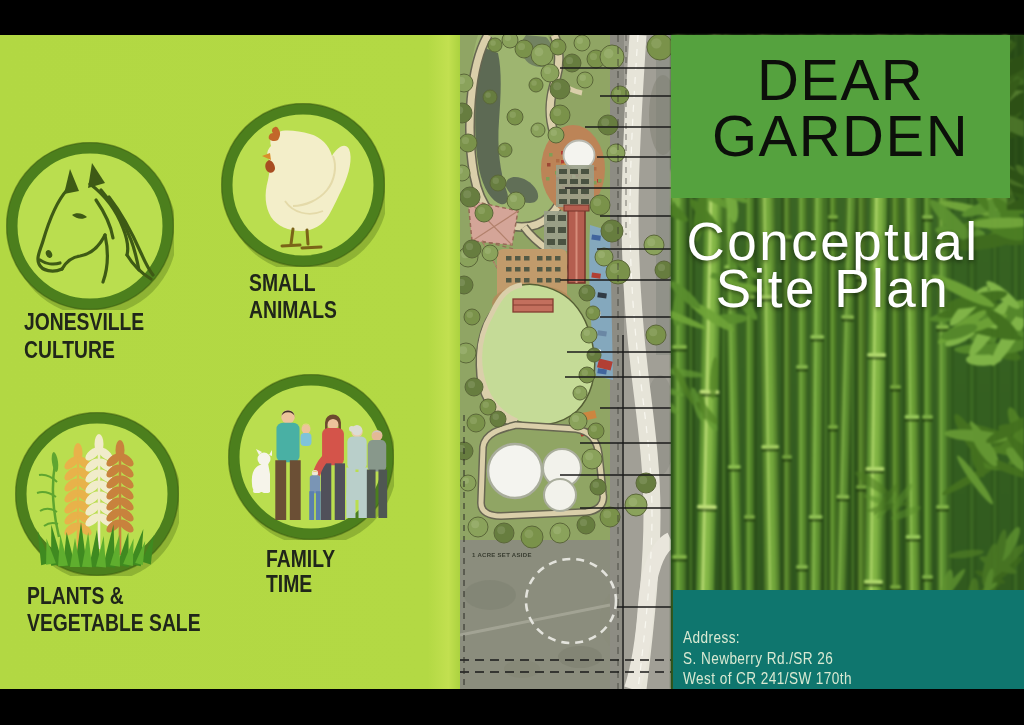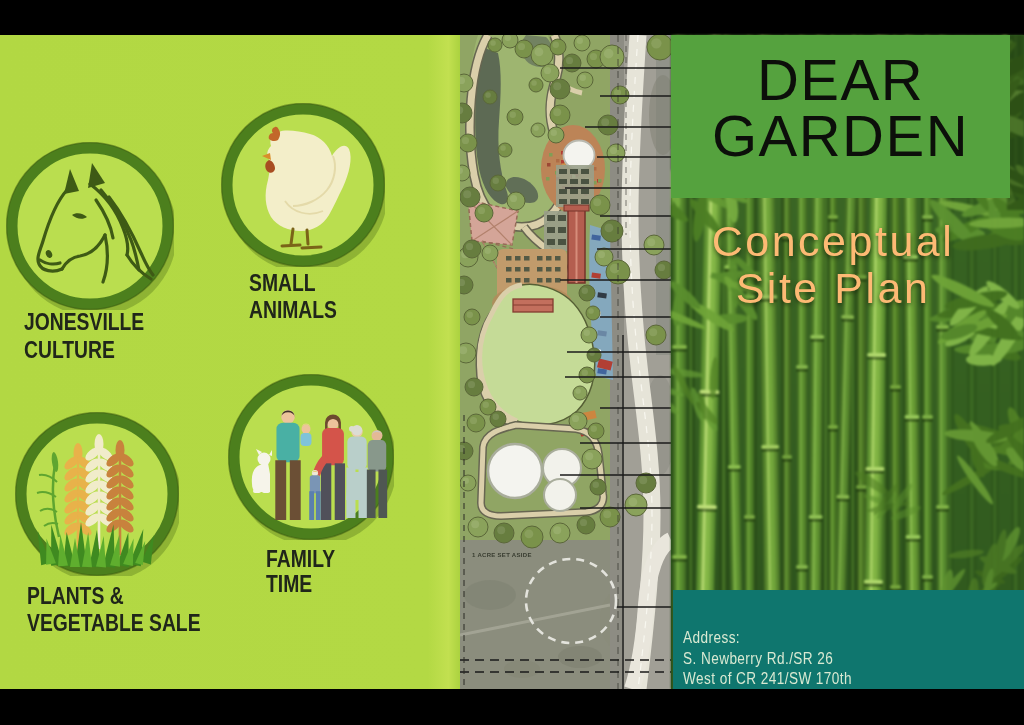--- a/index.html
+++ b/index.html
@@ -10,22 +10,22 @@
   #mappanel{left:460px;top:35px;width:211px;height:654px;}
   #mappanel svg{filter:blur(0.65px) saturate(0.85);}
   #rightpanel{left:671px;top:35px;width:353px;height:654px;background:#2f5a22;padding-left:10px;}
   #bamboowrap svg{filter:blur(1.3px);}
   .iconwrap{position:absolute;}
   .label{position:absolute;color:#20261a;font-weight:bold;font-size:23px;line-height:27px;
          transform:scaleX(0.84);transform-origin:left top;white-space:nowrap;}
   #titlebox{position:absolute;left:0;top:0;width:339px;height:163px;background:#55a23e;}
   #titletext{position:absolute;left:0;top:17px;width:339px;text-align:center;color:#0c0f0a;
              font-size:58px;line-height:56px;letter-spacing:1.5px;}
-  #conceptual{position:absolute;left:0;top:183px;width:324px;text-align:center;color:#fdba74;
-              font-size:43px;line-height:47px;letter-spacing:2.5px;text-shadow:0 2px 4px rgba(0,0,0,.45);}
+  #conceptual{position:absolute;left:0;top:183px;width:324px;text-align:center;color:#ffffff;
+              font-size:53px;line-height:47px;letter-spacing:2.5px;text-shadow:0 2px 4px rgba(0,0,0,.45);}
   #addressbox{position:absolute;left:2px;top:555px;width:351px;height:99px;background:#0f766e;}
   #addresstext{position:absolute;left:10px;top:38px;color:#d9e9d2;font-size:16px;
                line-height:20.5px;letter-spacing:0.5px;transform:scaleX(0.85);transform-origin:left top;}
 </style>
 </head>
 <body>
 
 <div class="abs" style="left:0;top:0;width:1024px;height:35px;background:#000;"></div>
 
 <div id="leftpanel" class="abs">

